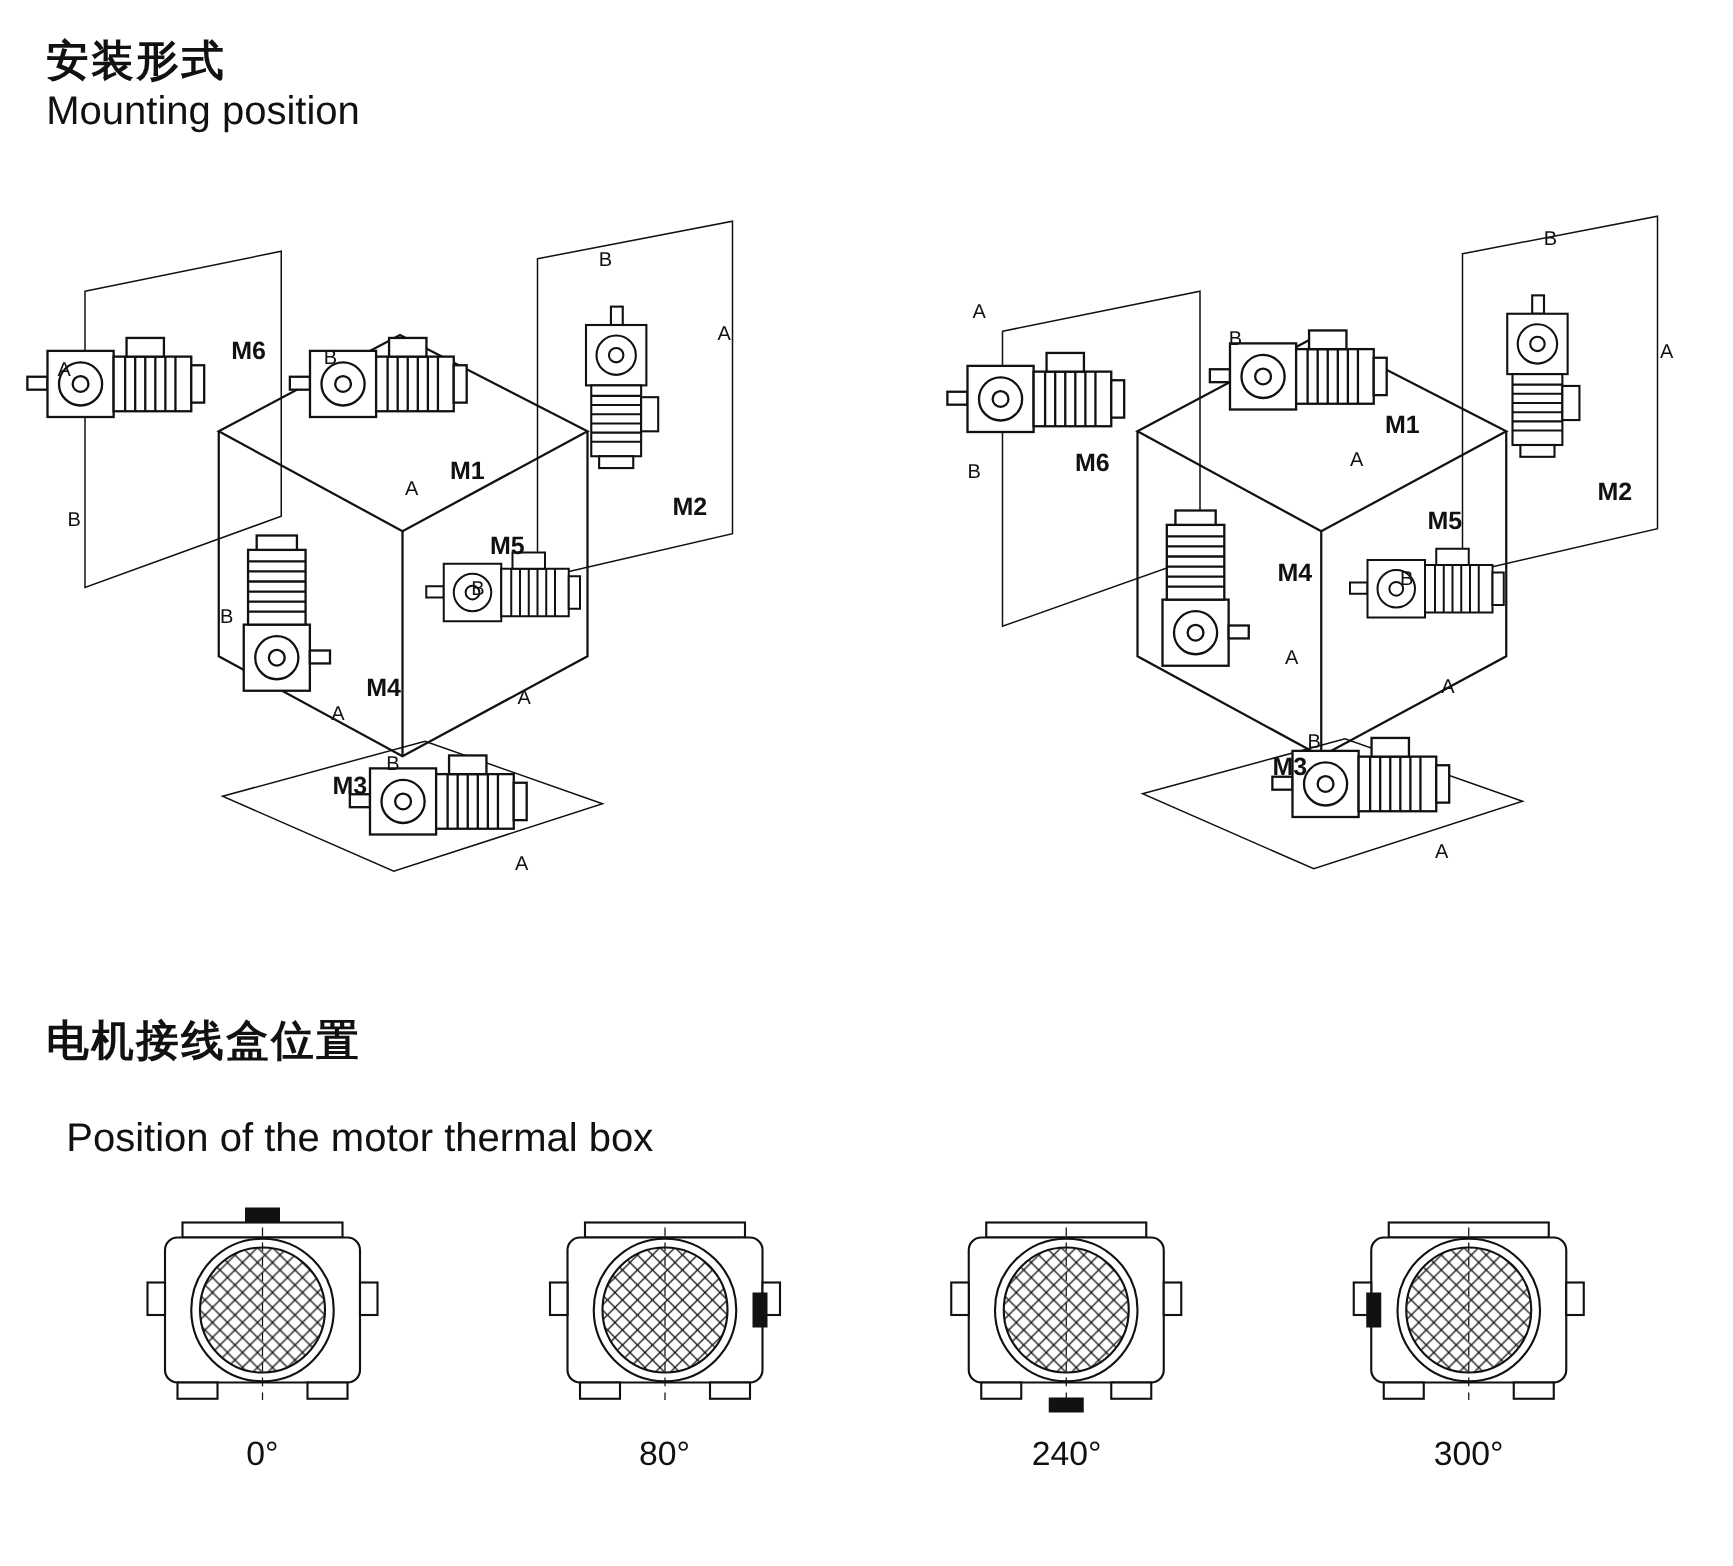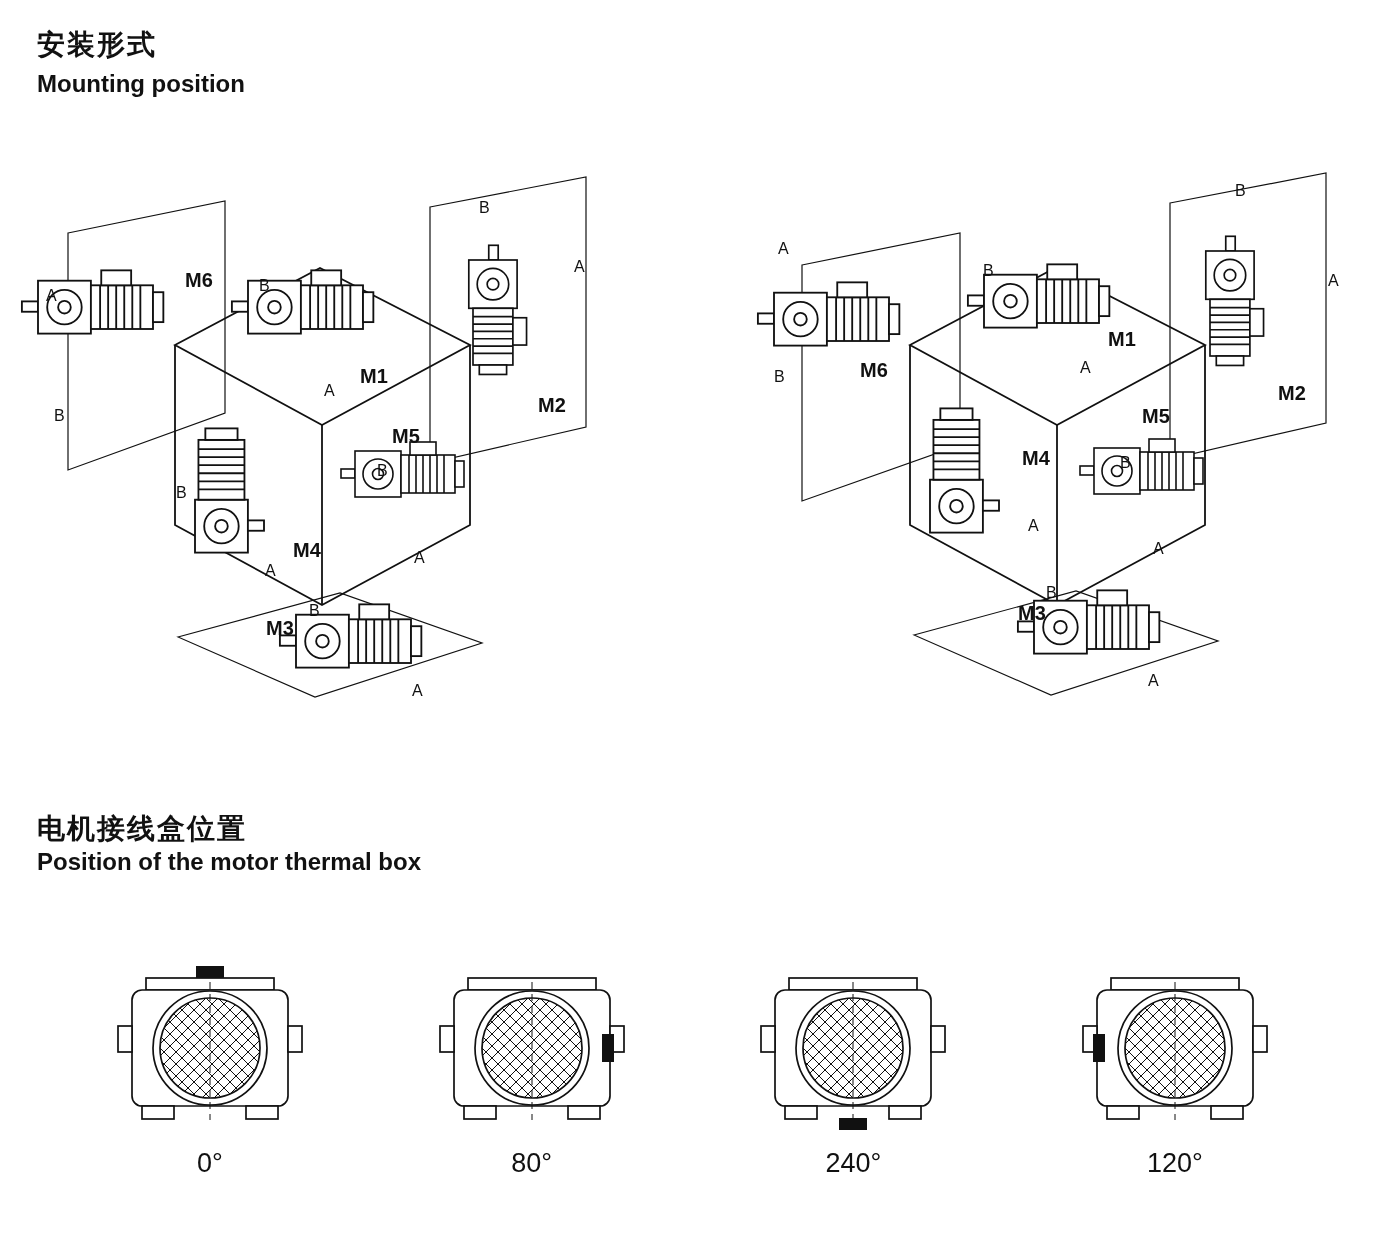--- a/index.html
+++ b/index.html
@@ -1,23 +1,23 @@
 <!DOCTYPE html>
 <html><head>
 <meta charset="utf-8">
 <style>
   html,body{margin:0;padding:0;background:#fff;}
   body{
     width:1386px;height:1253px;position:relative;
     font-family:"Liberation Sans","DejaVu Sans",sans-serif;color:#111;
   }
-  .title-zh{position:absolute;left:37px;font-size:28px;font-weight:bold;letter-spacing:2px;}
-  .title-en{position:absolute;left:37px;font-size:24px;font-weight:700;}
+  .title-zh{position:absolute;left:37px;font-size:34px;font-weight:bold;letter-spacing:2px;}
+  .title-en{position:absolute;left:37px;font-size:32px;font-weight:400;}
   #t1zh{top:26px;} #t1en{top:70px;}
-  #t2zh{top:810px;} #t2en{top:848px;}
+  #t2zh{top:810px;} #t2en{top:892px;margin-left:16px;}
   .diagram{position:absolute;top:165px;}
   #diagram-left{left:10px;}
   #diagram-right{left:742px;}
   svg text{font-family:"Liberation Sans","DejaVu Sans",sans-serif;fill:#111;}
   text.mlabel{font-size:20px;font-weight:bold;}
   text.ablabel{font-size:16px;font-weight:400;}
   .views-row{
     position:absolute;left:85px;top:962px;width:1215px;
     display:flex;justify-content:space-between;
   }
@@ -178,16 +178,16 @@
       <rect x="86" y="-8" width="28" height="12" fill="#111" transform="rotate(180,100,74)"></rect>
     </svg>
     <div class="view-angle">240°</div>
   </div>
 
   <div class="view-item">
     <svg width="220" height="170" viewBox="-10 -12 220 170">
       <use href="#gbox"></use>
       <rect x="86" y="-8" width="28" height="12" fill="#111" transform="rotate(270,100,74)"></rect>
     </svg>
-    <div class="view-angle">120°</div>
+    <div class="view-angle">300°</div>
   </div>
 
 </div>
 
 </body></html>

